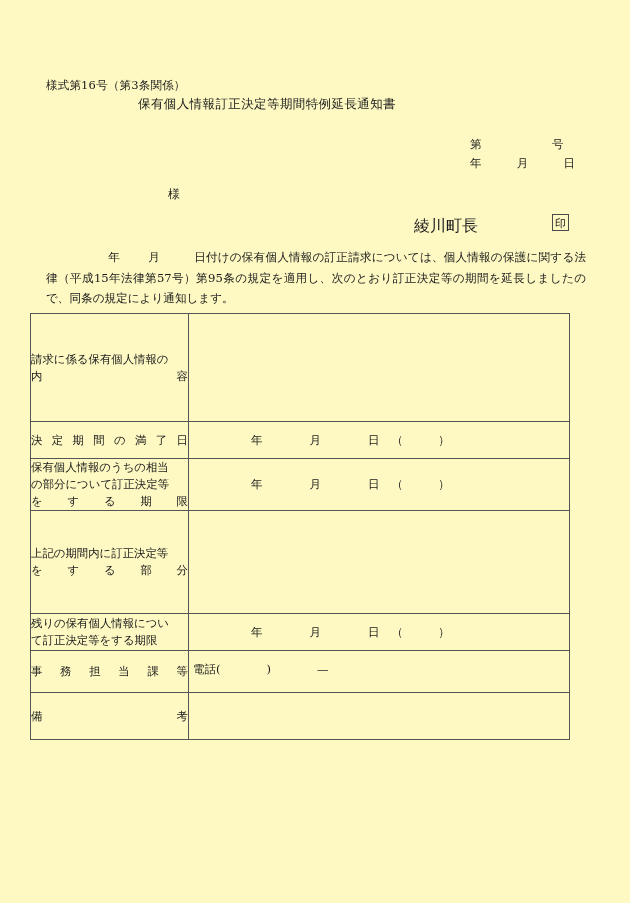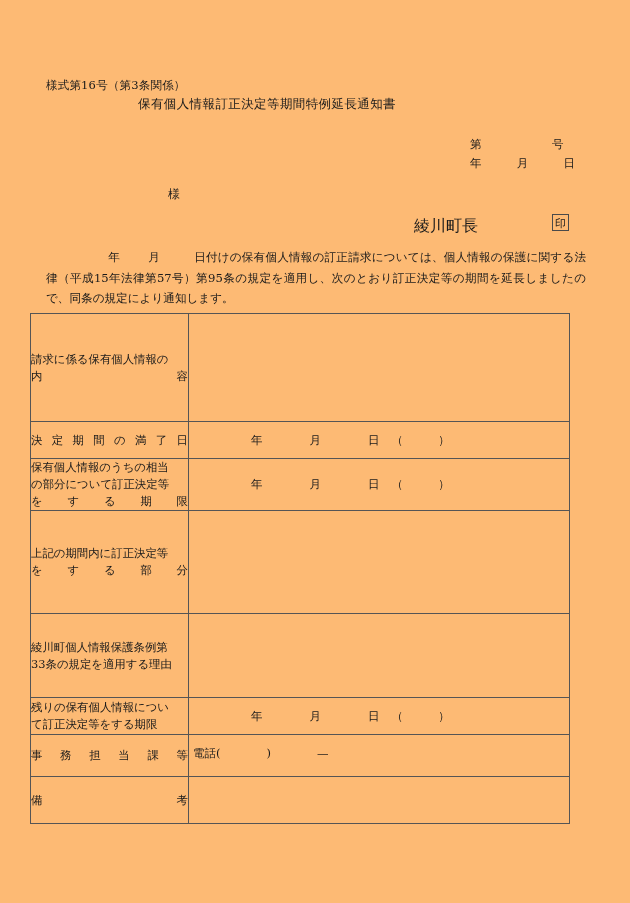--- a/index.html
+++ b/index.html
@@ -13,21 +13,21 @@
     font-family: "DejaVu Serif", "Liberation Serif", serif;
     color: #1a1a1a;
     position: relative;
     overflow: hidden;
   }
   .page {
     position: absolute;
     left: 0; top: 0;
     width: 630px;
     height: 903px;
-    background: #fdba74;
+    background: #fef9c3;
   }
 
   
   .form-no {
     position: absolute;
     left: 46px;
     top: 78px;
     font-size: 11.5px;
     letter-spacing: 0.2px;
     white-space: nowrap;
@@ -220,27 +220,20 @@
             <span class="date-slot">年　　　　月　　　　日　（　　　）</span>
           </td>
         </tr>
         <tr style="height: 103px;">
           <td class="label-cell">
             <span class="lbl-normal">上記の期間内に訂正決定等</span>
             <span class="lbl-justify">を　　す　　る　　部　　分</span>
           </td>
           <td class="value-cell"><span></span></td>
         </tr>
-        <tr style="height: 84px;">
-          <td class="label-cell">
-            <span class="lbl-normal">綾川町個人情報保護条例第</span>
-            <span class="lbl-normal">33条の規定を適用する理由</span>
-          </td>
-          <td class="value-cell"><span></span></td>
-        </tr>
         <tr style="height: 37px;">
           <td class="label-cell">
             <span class="lbl-normal">残りの保有個人情報につい</span>
             <span class="lbl-normal">て訂正決定等をする期限</span>
           </td>
           <td class="value-cell">
             <span class="date-slot">年　　　　月　　　　日　（　　　）</span>
           </td>
         </tr>
         <tr style="height: 42px;">

